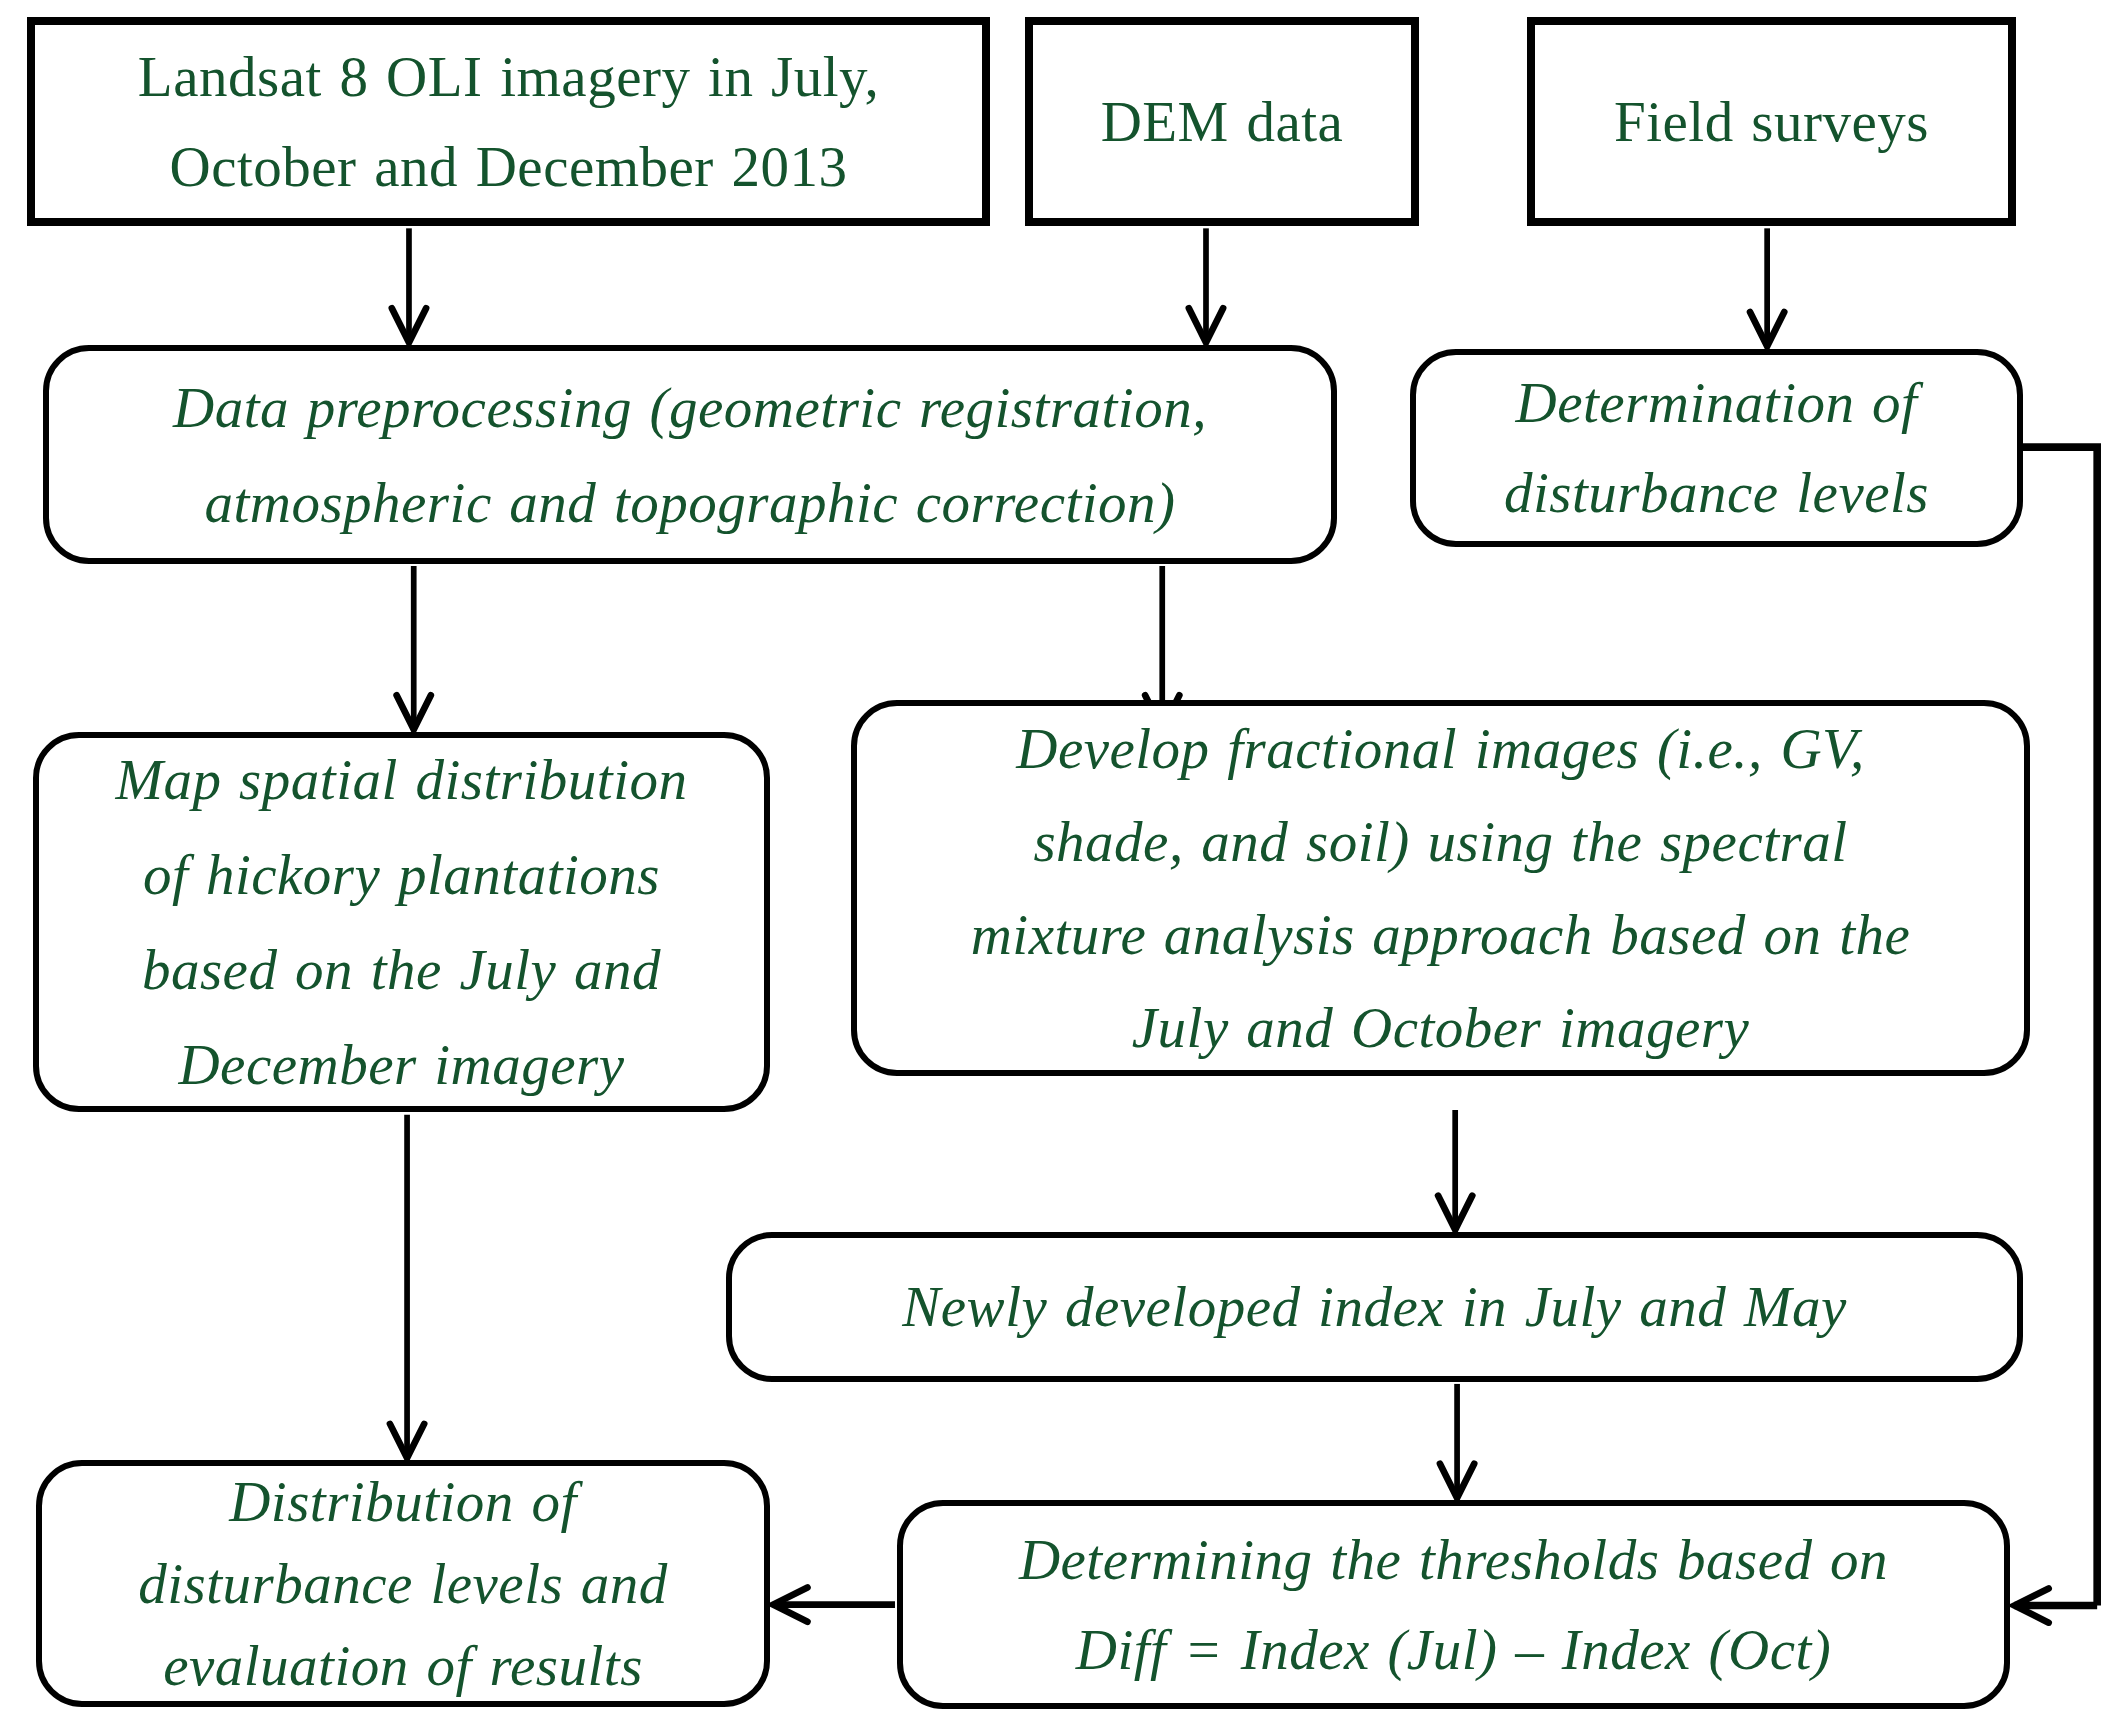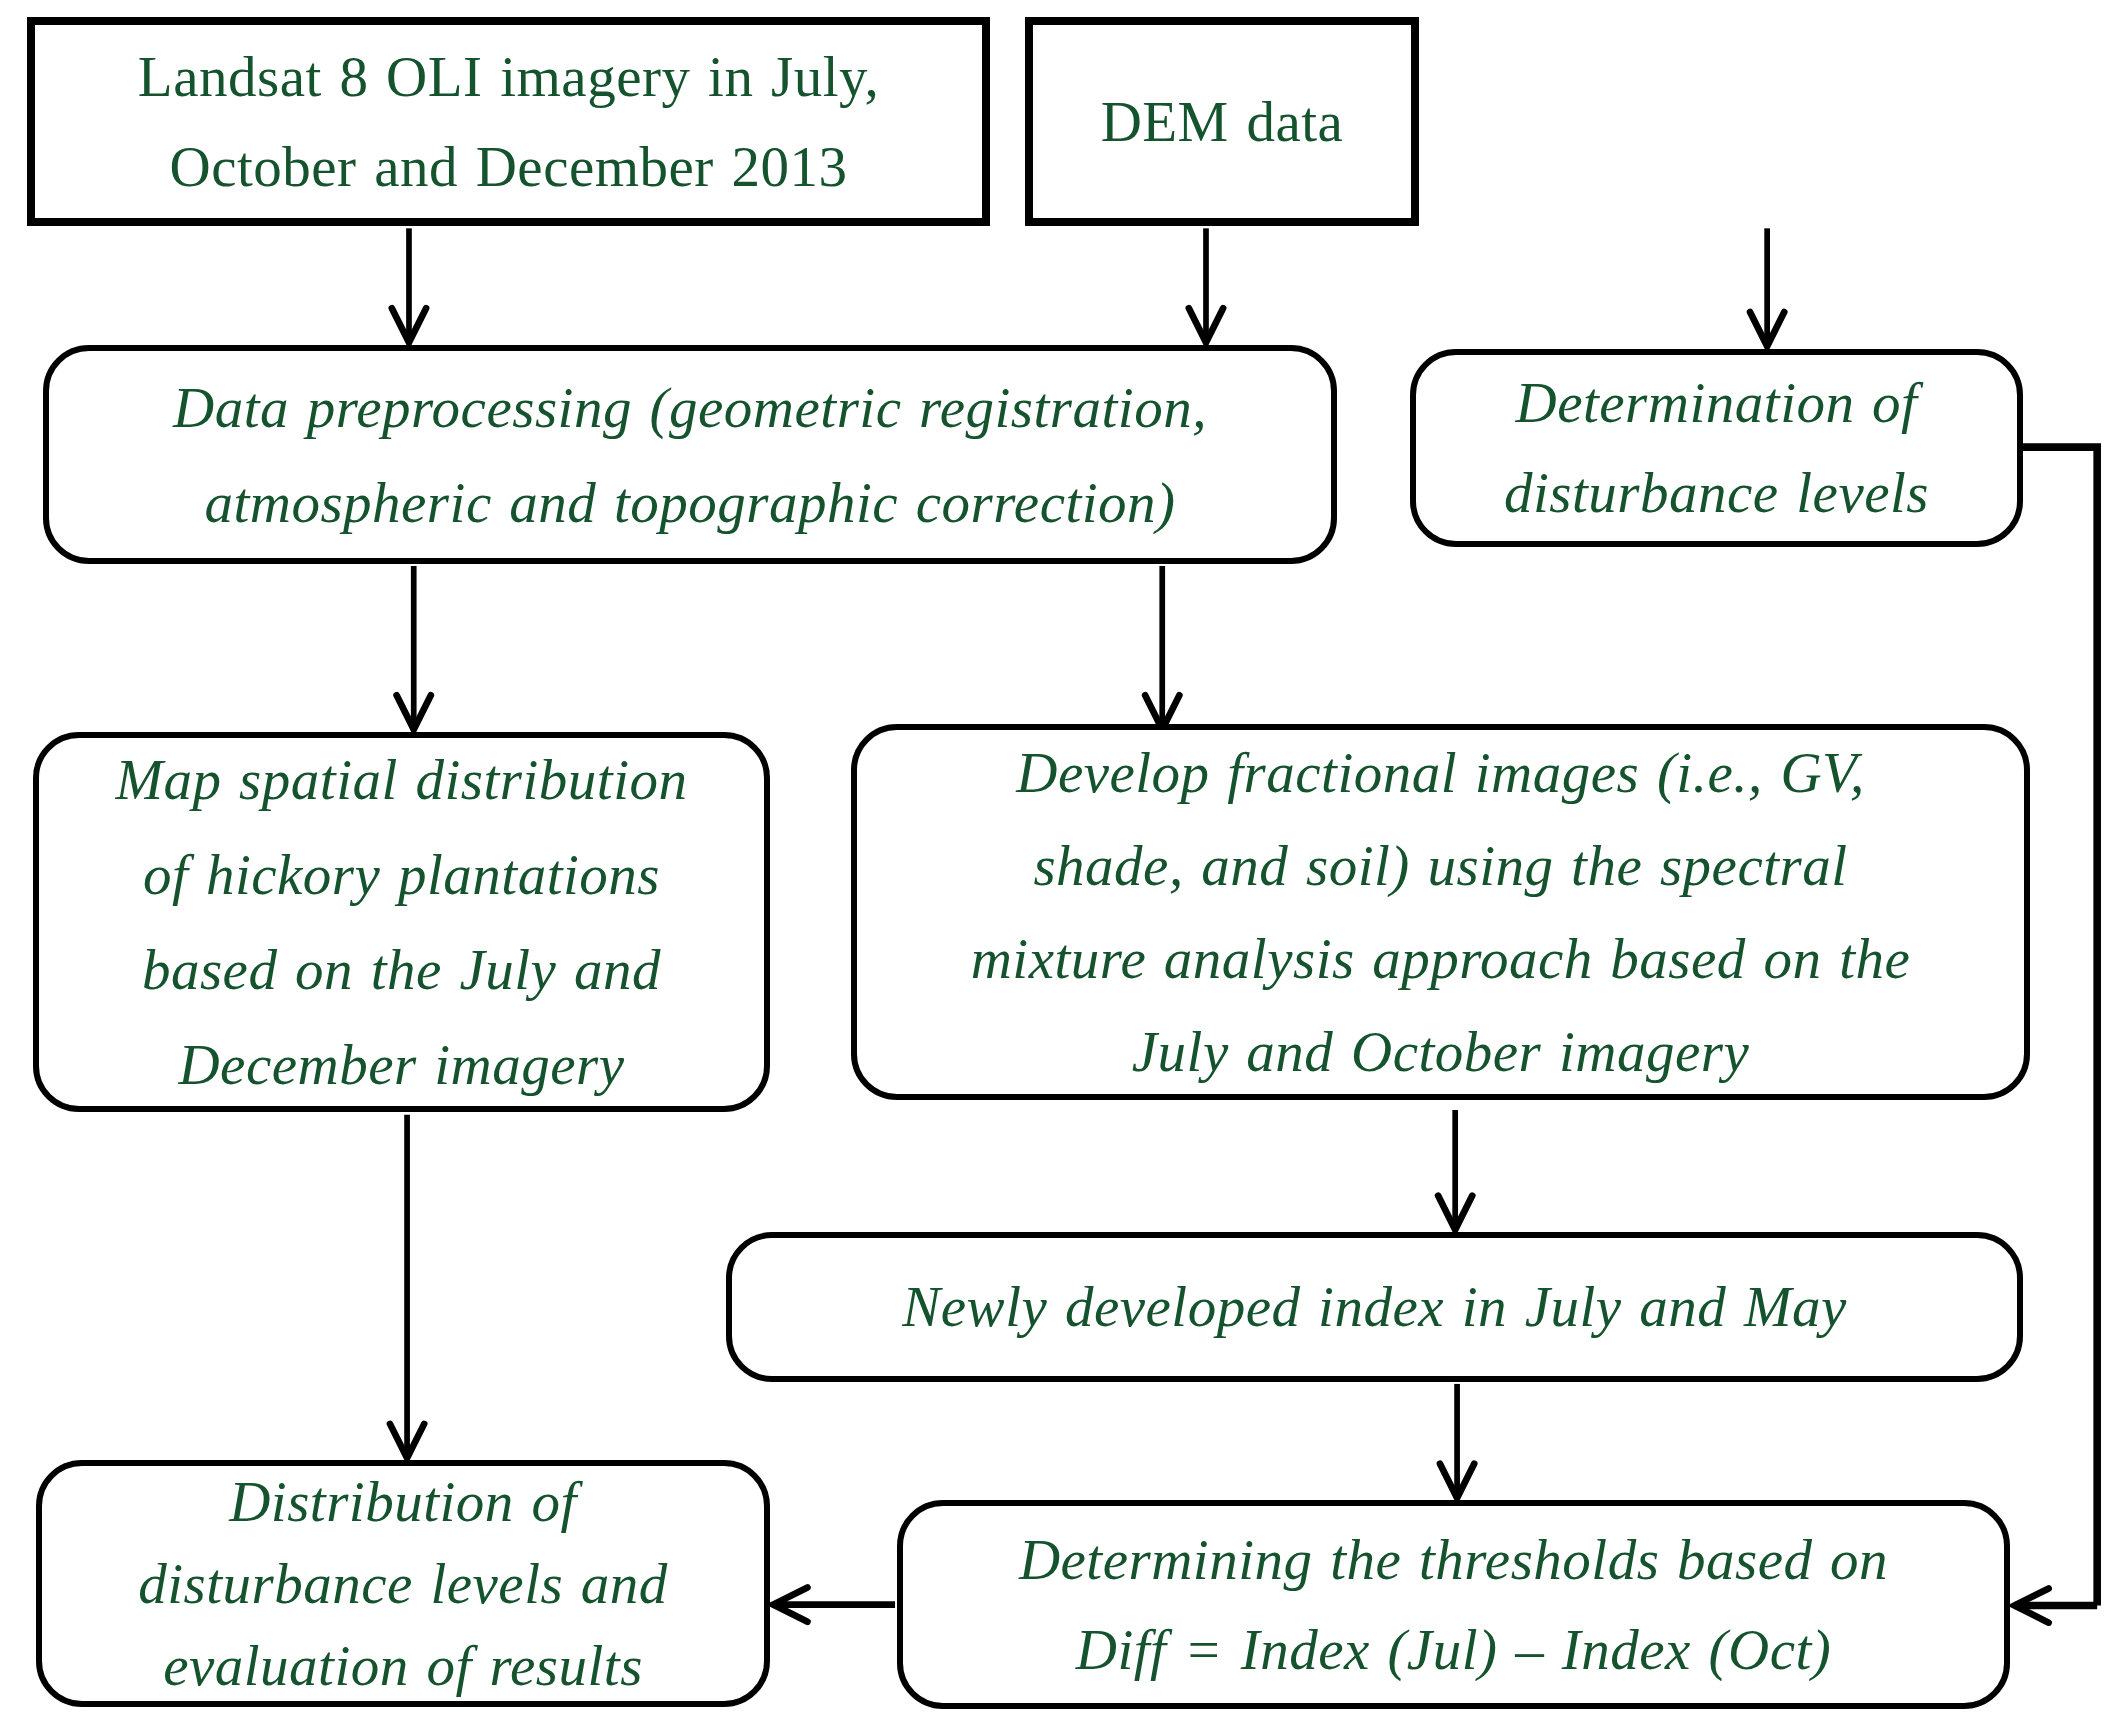--- a/index.html
+++ b/index.html
@@ -62,39 +62,42 @@
 
   <div class="node rect lh95" style="left:27px;top:17px;width:963px;height:209px;">
     <div class="ln">Landsat 8 OLI imagery in July,</div>
     <div class="ln">October and December 2013</div>
   </div>
 
   <div class="node rect lh95" style="left:1025px;top:17px;width:394px;height:209px;">
     <div class="ln">DEM data</div>
   </div>
 
+  <div class="node rect lh95" style="left:1527px;top:17px;width:489px;height:209px;">
+    <div class="ln">Field surveys</div>
+  </div>
 
   <div class="node round lh100" style="left:43px;top:345px;width:1294px;height:219px;">
     <div class="ln">Data preprocessing (geometric registration,</div>
     <div class="ln">atmospheric and topographic correction)</div>
   </div>
 
   <div class="node round lh95" style="left:1410px;top:349px;width:613px;height:198px;">
     <div class="ln">Determination of</div>
     <div class="ln">disturbance levels</div>
   </div>
 
   <div class="node round lh100" style="left:33px;top:732px;width:737px;height:380px;">
     <div class="ln">Map spatial distribution</div>
     <div class="ln">of hickory plantations</div>
     <div class="ln">based on the July and</div>
     <div class="ln">December imagery</div>
   </div>
 
-  <div class="node round lh98" style="left:851px;top:724px;width:1179px;height:376px;">
+  <div class="node round lh98" style="left:851px;top:700px;width:1179px;height:376px;">
     <div class="ln">Develop fractional images (i.e., GV,</div>
     <div class="ln">shade, and soil) using the spectral</div>
     <div class="ln">mixture analysis approach based on the</div>
     <div class="ln">July and October imagery</div>
   </div>
 
   <div class="node round lh95" style="left:726px;top:1232px;width:1297px;height:150px;">
     <div class="ln">Newly developed index in July and May</div>
   </div>
 

